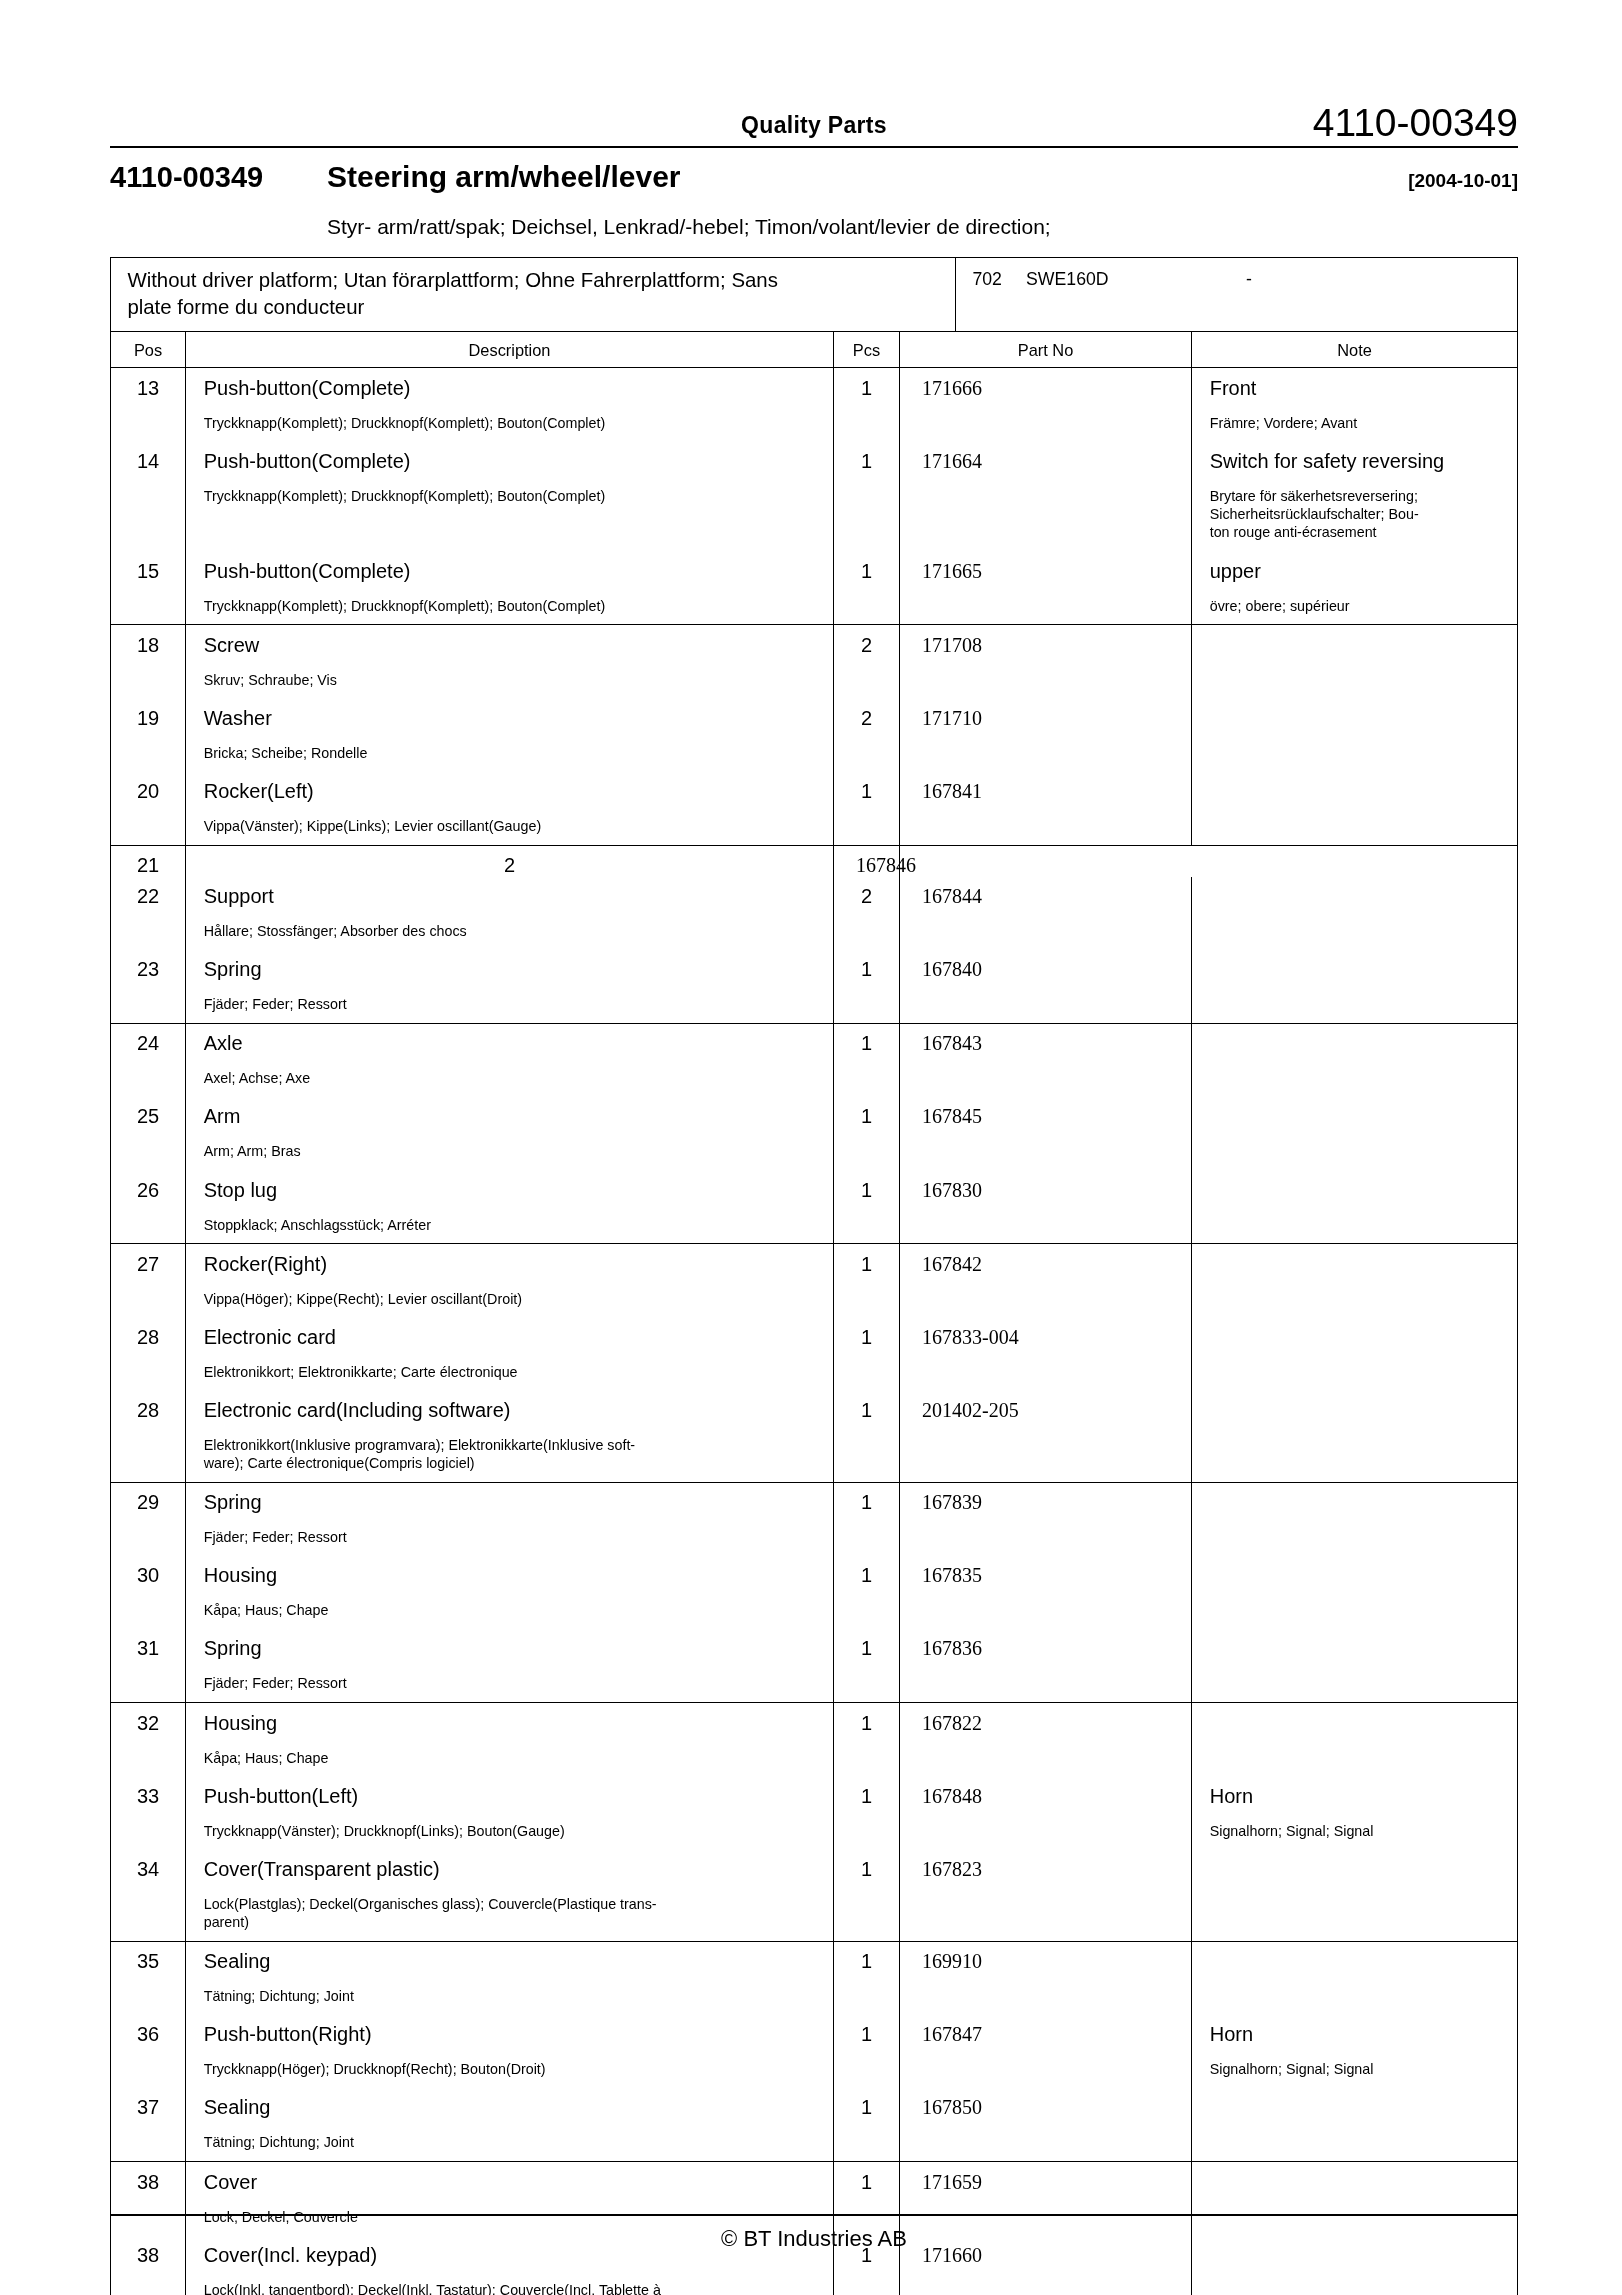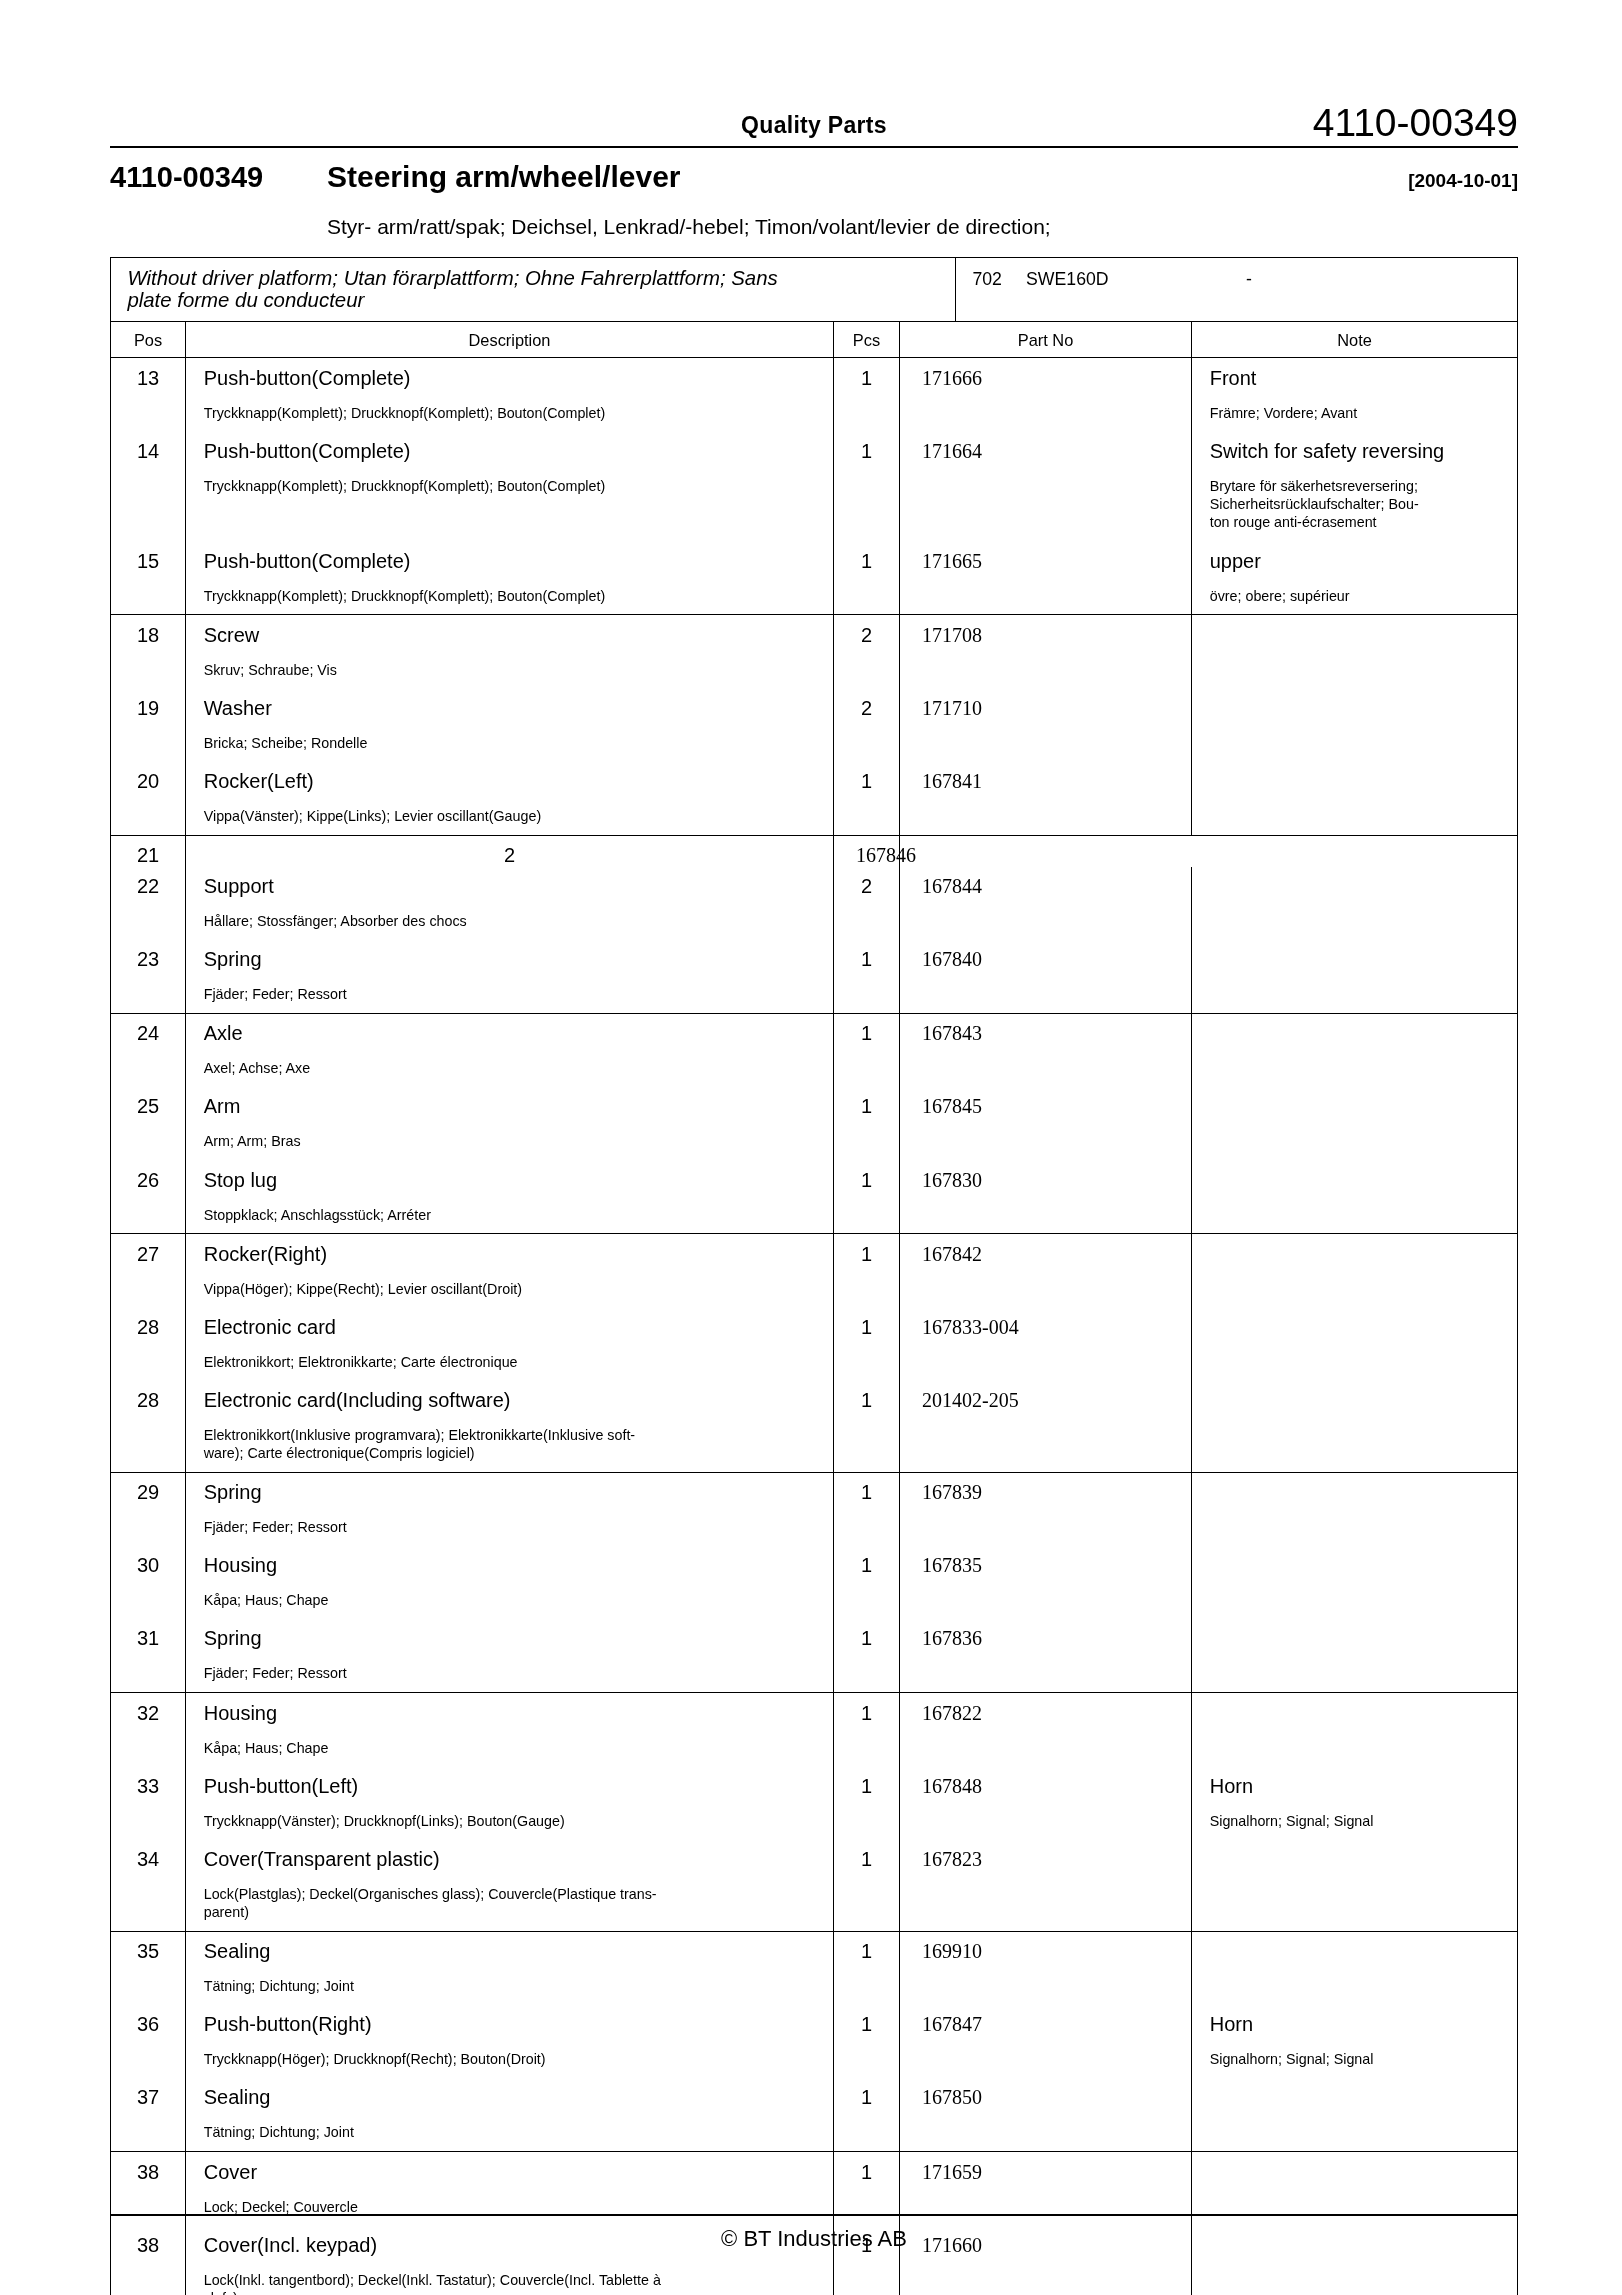--- a/index.html
+++ b/index.html
@@ -21,22 +21,22 @@
   .title-row { display:flex; align-items:baseline; margin-top:12.3px; }
   .doc-id { font-size:29px; font-weight:700; width:217px; flex:none; }
   .title-main { font-size:30px; font-weight:700; flex:1; }
   .date { font-size:19px; font-weight:700; }
   .subtitle { margin-left:217px; margin-top:21px; font-size:21px; }
 
   
   .parts-box { margin-top:17.7px; border:1.4px solid #000; border-bottom:none; }
 
   .variant-row { display:flex; border-bottom:1.4px solid #000; }
-  .variant-desc { flex:1; padding:9.5px 13.6px 9.5px 16.4px; font-style:italic;
-                  font-size:20.4px; line-height:22px; white-space:pre-line; }
+  .variant-desc { flex:1; padding:9.5px 13.6px 9.5px 16.4px; 
+                  font-size:20.4px; line-height:27px; white-space:pre-line; }
   .variant-codes { width:562px; flex:none; border-left:1.4px solid #000;
                    position:relative; font-size:17.7px; }
   .v-code  { position:absolute; left:16.4px;  top:11px; }
   .v-model { position:absolute; left:70px; top:11px; }
   .v-dash  { position:absolute; left:290px; top:11px; }
 
   .grid-row { display:grid; grid-template-columns:74px 648px 66px 292px 326px; }
   .grid-row > div + div { border-left:1.4px solid #000; }
 
   .col-h { border-bottom:1.4px solid #000; }

